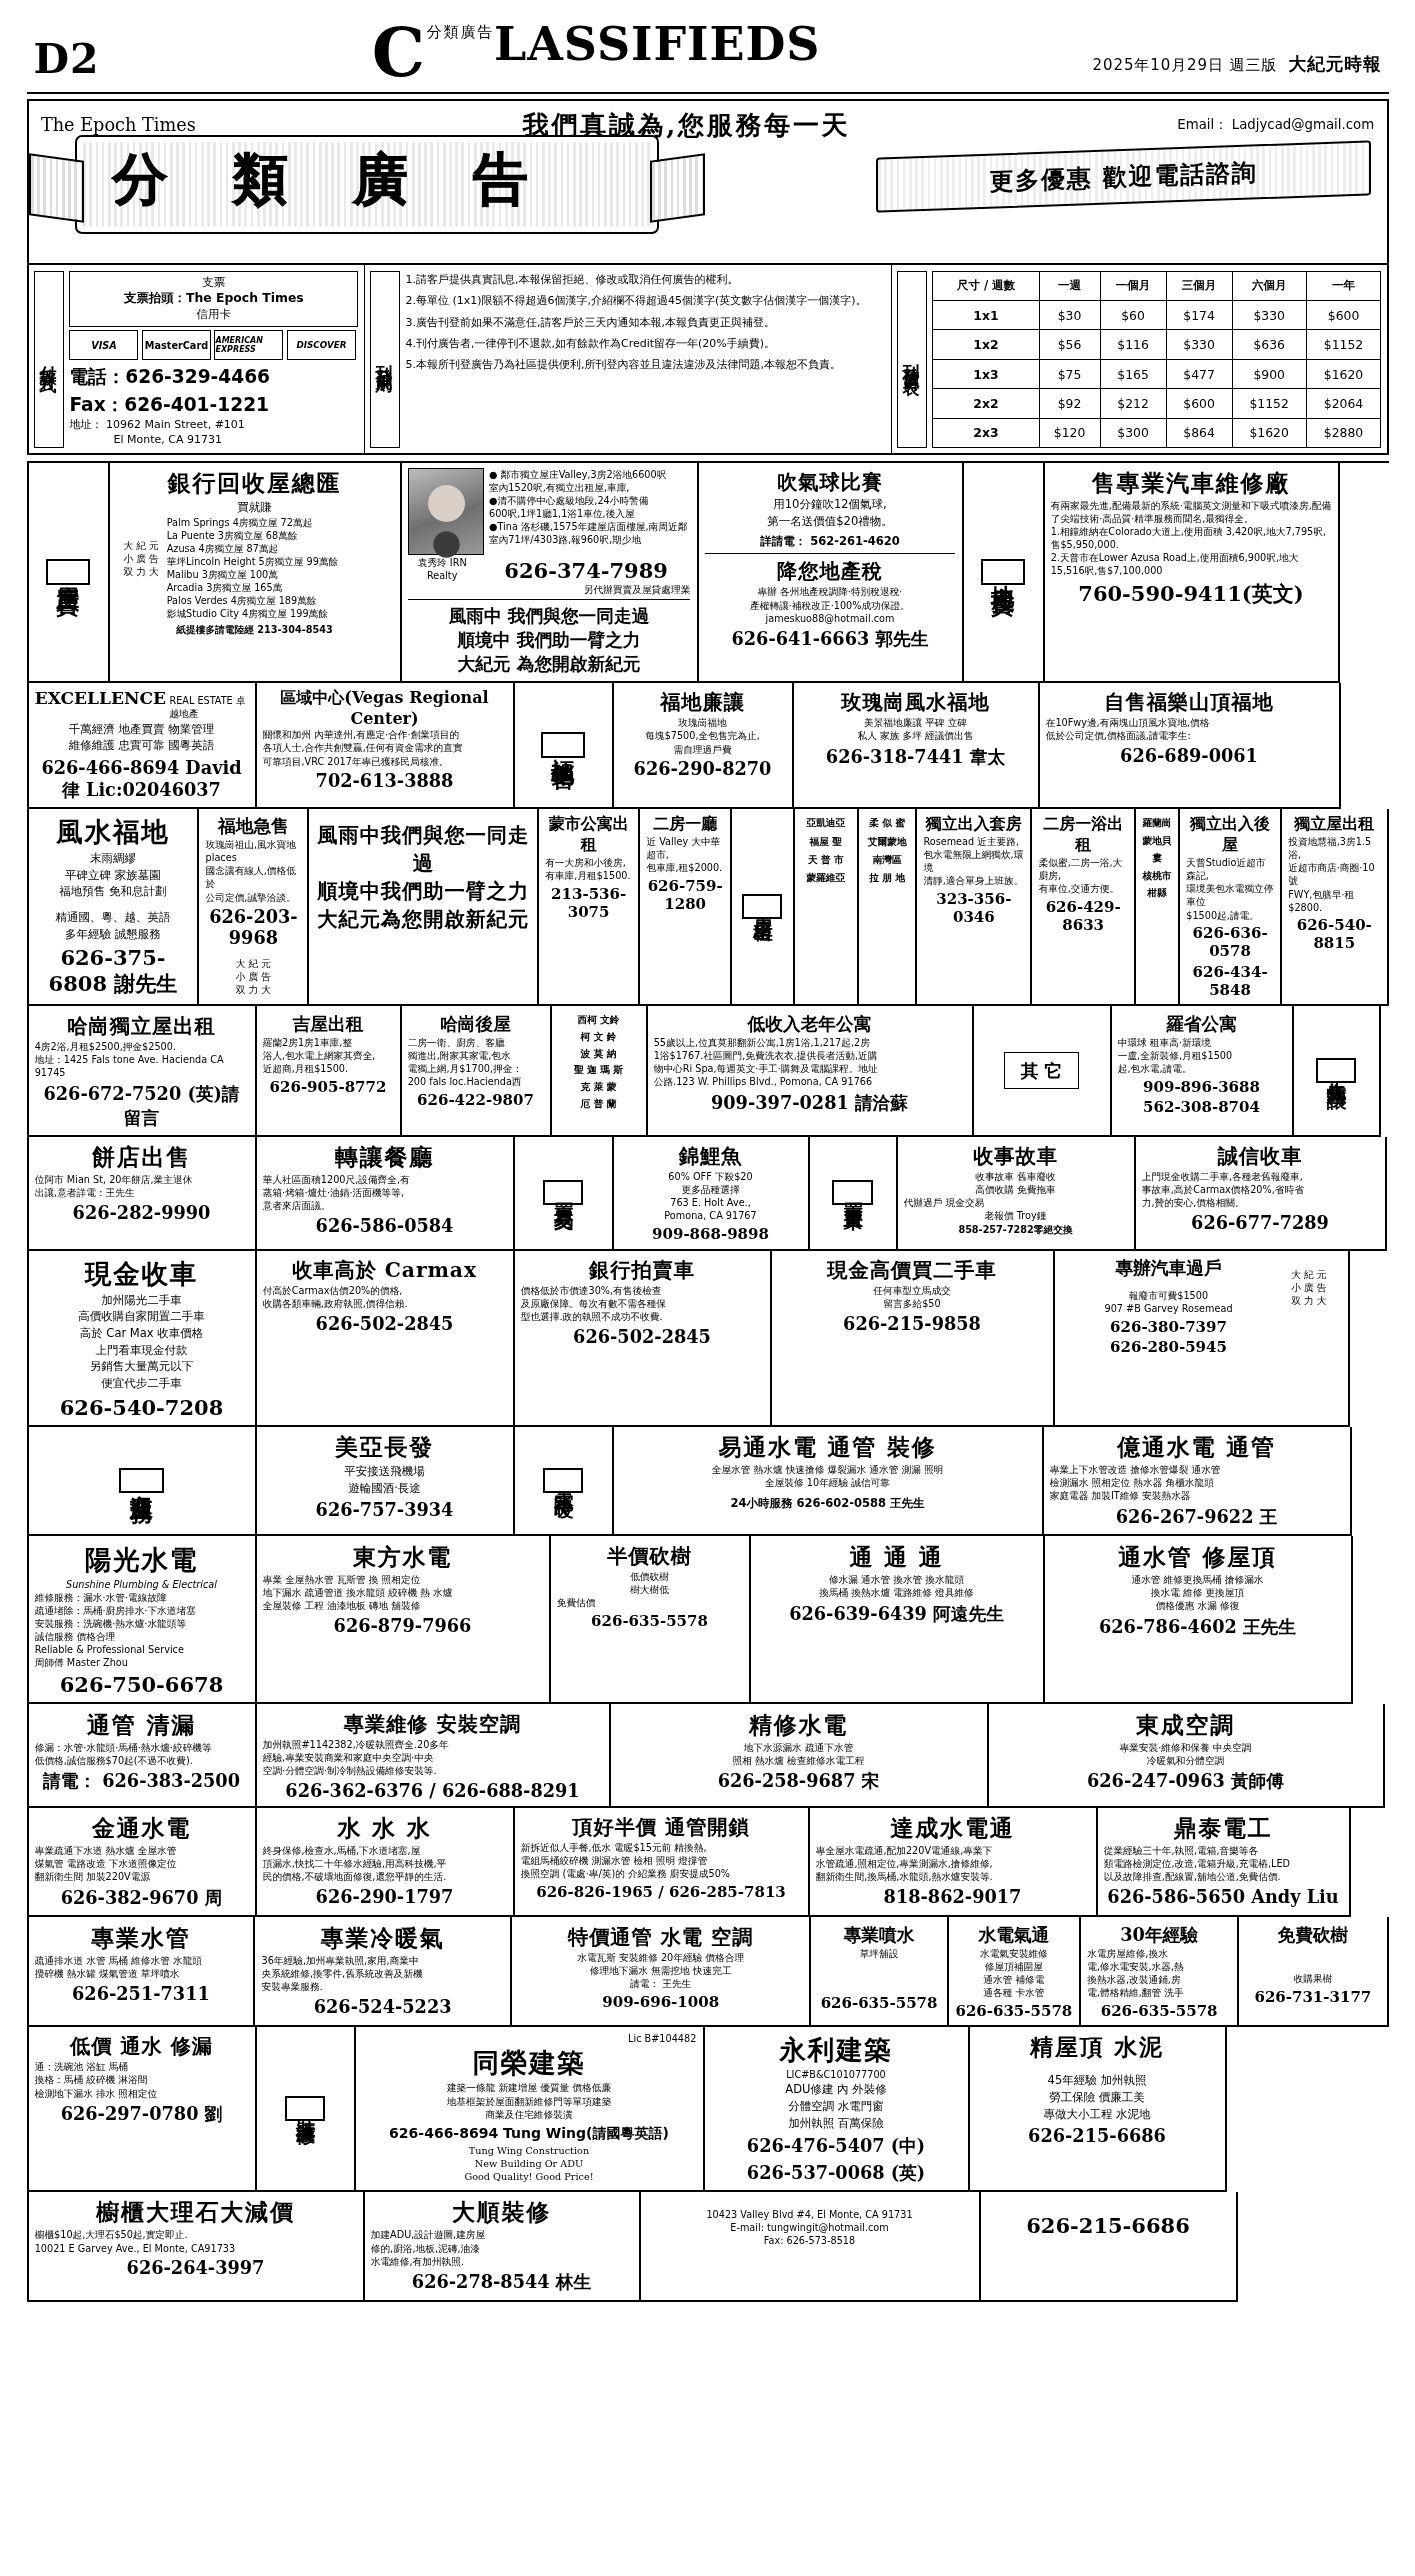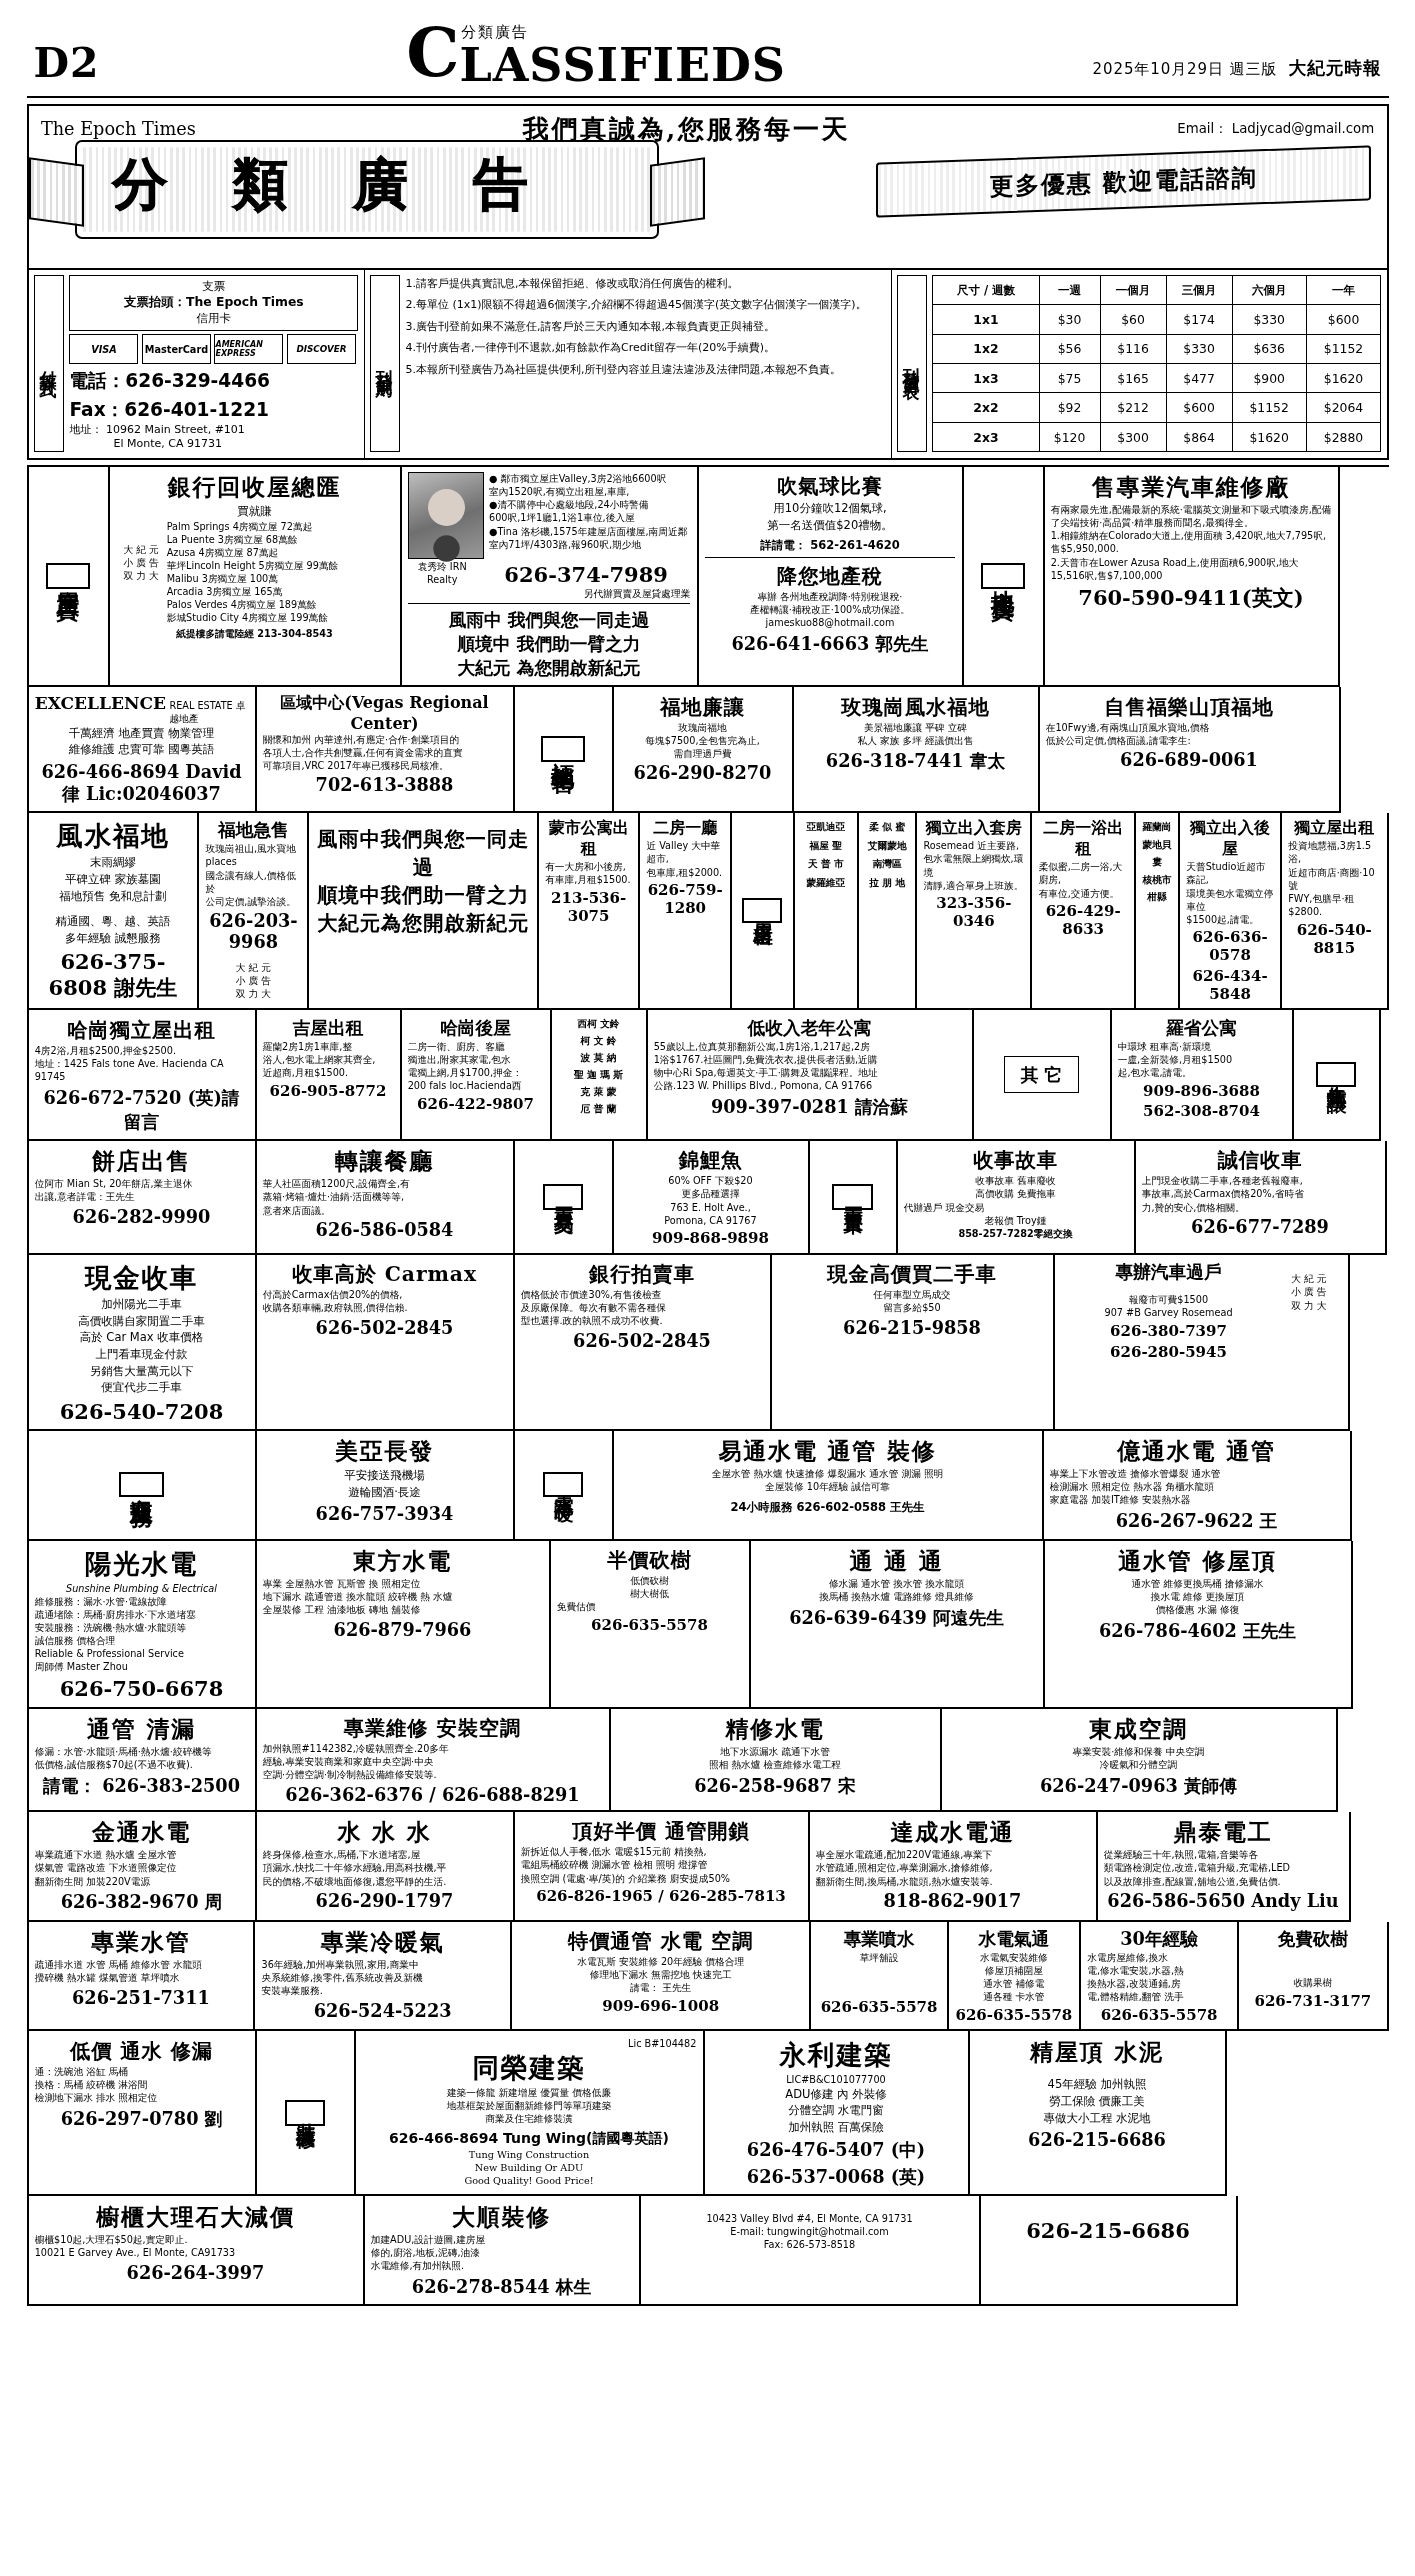--- a/index.html
+++ b/index.html
@@ -10,21 +10,21 @@
     color:#000;
     -webkit-font-smoothing:none;
   }
   .page { width:1415px; height:2576px; padding:23px 26.5px 8.8px 26.5px; position:relative; }
 
   
   .masthead { display:flex; align-items:flex-end; justify-content:space-between; padding:0 7px 5.3px 7px; }
   .mh-left { font-family:"DejaVu Serif", serif; font-size:41px; font-weight:bold; letter-spacing:0.9px; }
   .mh-center { display:flex; align-items:flex-start; }
   .mh-C { font-family:"DejaVu Serif", serif; font-size:67px; line-height:0.9; font-weight:bold; }
-  .mh-block { display:flex; flex-direction:column; }
+  .mh-block { display:flex; }
   .mh-cn { font-size:15px; letter-spacing:1.8px; margin-left:1.8px; margin-bottom:1.8px; }
   .mh-word { font-family:"DejaVu Serif", serif; font-size:46px; font-weight:bold; letter-spacing:0.9px; line-height:0.95; }
   .mh-right { font-size:15px; padding-bottom:7px; letter-spacing:0.9px; }
   .mh-right b { font-size:17.7px; }
 
   .rule { border-top:2.7px solid #000; margin:3.5px 0 0 0; }
 
   
   .banner { border:2.7px solid #000; margin-top:5.3px; height:166px; position:relative; overflow:hidden; }
   .banner-top { display:flex; justify-content:space-between; align-items:center; padding:6.2px 12.4px 0 12.4px; }
@@ -687,21 +687,21 @@
         <div class="small">低價格,誠信服務$70起(不過不收費).</div>
         <div class="ph s">請電： 626-383-2500</div>
       </div>
       <div class="cell" style="width:354px;">
         <div class="ttl t23">專業維修 安裝空調</div>
         <div class="small">加州執照#1142382,冷暖執照齊全.20多年</div>
         <div class="small">經驗,專業安裝商業和家庭中央空調‧中央</div>
         <div class="small">空調‧分體空調‧制冷制熱設備維修安裝等.</div>
         <div class="ph s">626-362-6376 / 626-688-8291</div>
       </div>
-      <div class="cell" style="width:331px;">
+      <div class="cell" style="width:378px;">
         <div class="ttl t26">精修水電</div>
         <div class="small c" style="text-align:center;">地下水源漏水 疏通下水管</div>
         <div class="small c" style="text-align:center;">照相 熱水爐 檢查維修水電工程</div>
         <div class="ph s">626-258-9687 宋</div>
       </div>
       <div class="cell" style="width:396px;">
         <div class="ttl t26">東成空調</div>
         <div class="small c" style="text-align:center;">專業安裝‧維修和保養 中央空調</div>
         <div class="small c" style="text-align:center;">冷暖氣和分體空調</div>
         <div class="ph s">626-247-0963 黃師傅</div>

